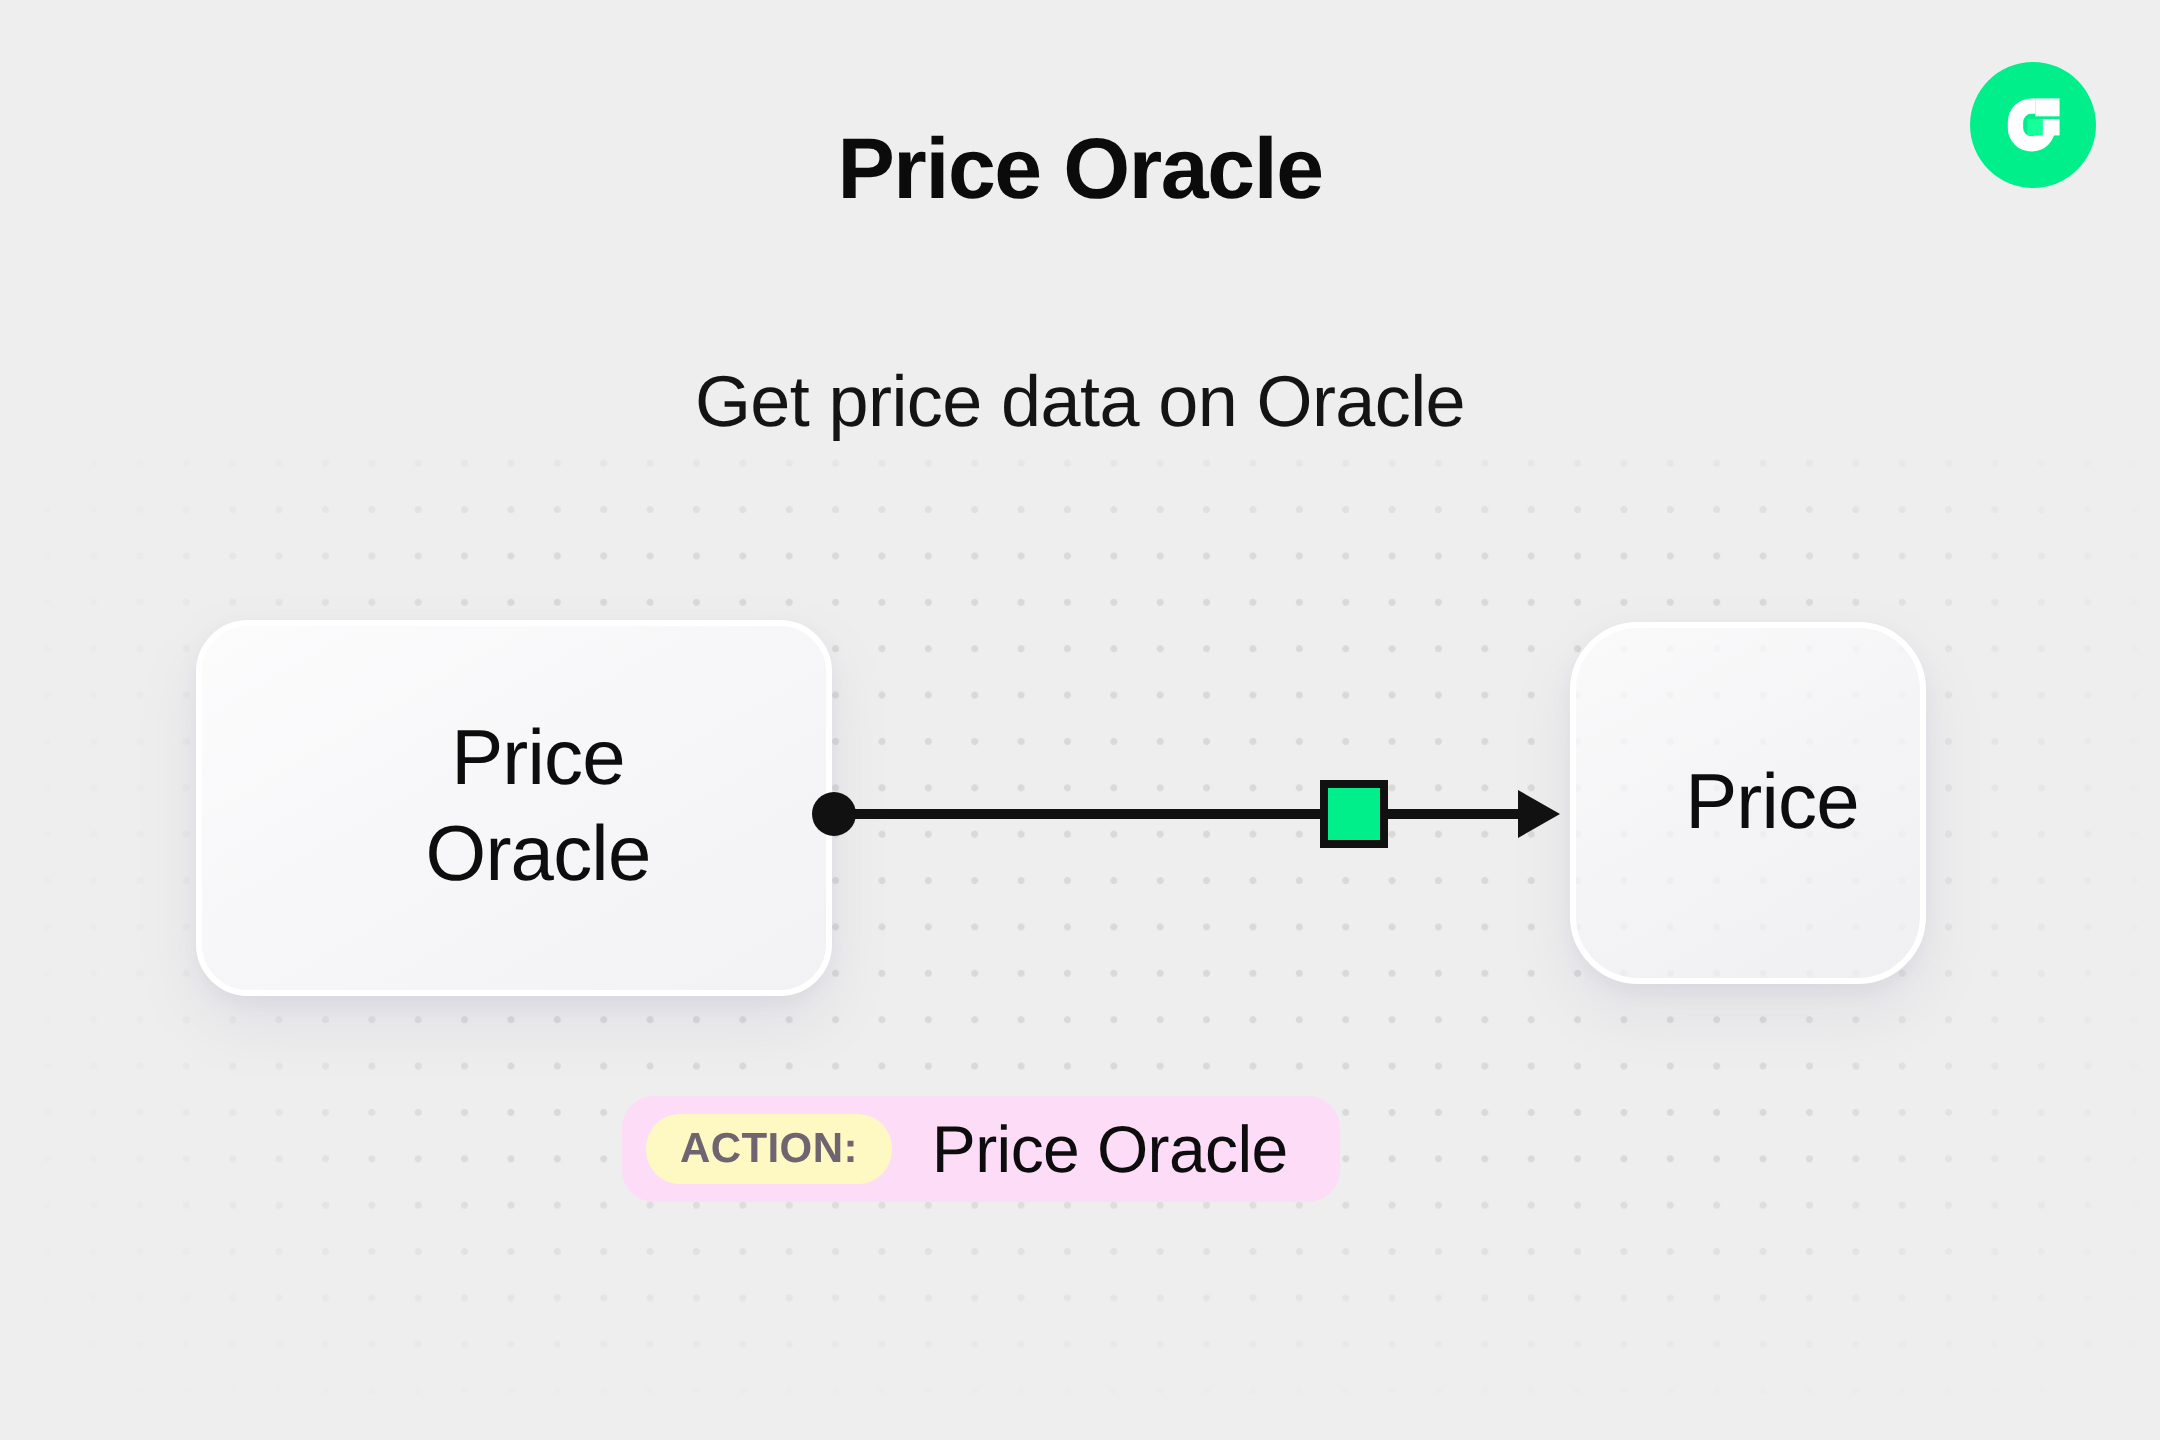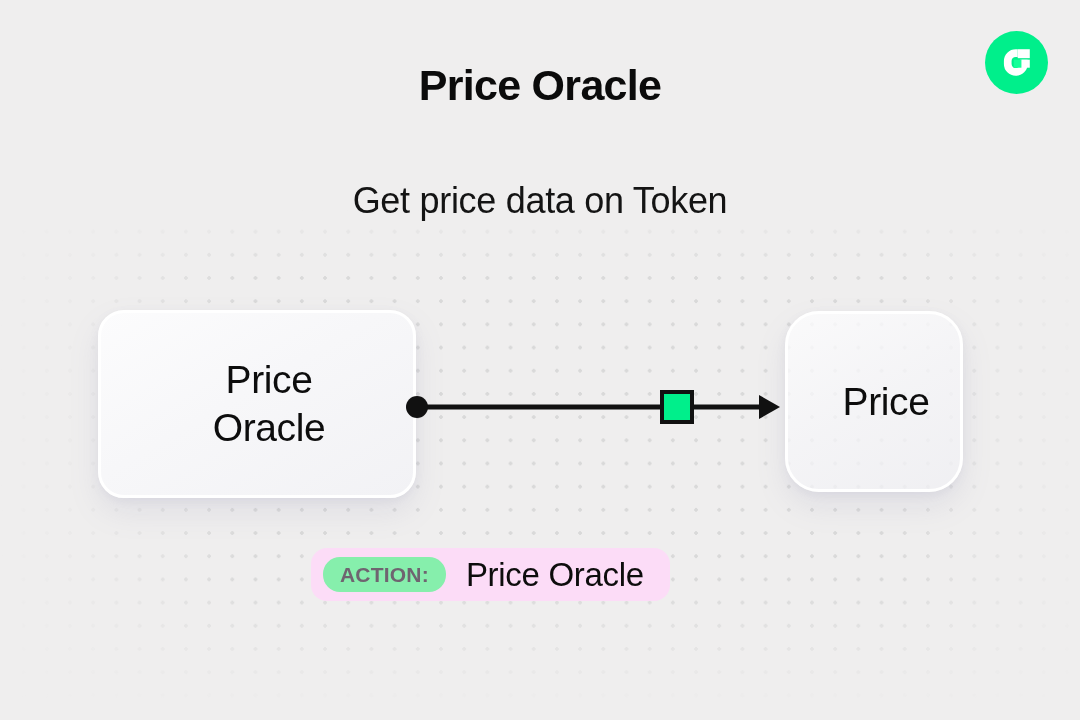--- a/index.html
+++ b/index.html
@@ -136,21 +136,21 @@
     top: 548px;
     height: 53px;
     border-radius: 16px;
     background: #fcdcf7;
     display: flex;
     align-items: center;
     padding: 0 26px 0 12px;
     box-sizing: border-box;
   }
   .action-chip {
-    background: #86efac;
+    background: #fef9c3;
     border-radius: 17px;
     height: 35px;
     display: flex;
     align-items: center;
     padding: 0 17px;
     box-sizing: border-box;
   }
   .action-chip-text {
     font-size: 21px;
     font-weight: 700;
@@ -177,21 +177,21 @@
     <svg viewBox="0 0 64 64" width="63" height="63" aria-hidden="true">
       <circle cx="32" cy="32" r="32" fill="#00ef8b"></circle>
       <path d="M45.5 18.5 H33.2 V27.6 H45.5 Z" fill="#ffffff"></path>
       <path d="M45.5 29.1 H37.0 V37.3 H45.5 Z" fill="#ffffff"></path>
       <path d="M33.2 18.5 h-2.0 a12.0 12.0 0 0 0 -12.0 12.0 v3.0 a12.0 12.0 0 0 0 12.0 12.0 h0.1 a12.0 12.0 0 0 0 12.0 -12.0 v-4.4 H35.5 v4.4 a4.2 4.2 0 0 1 -4.2 4.2 h-0.1 a4.2 4.2 0 0 1 -4.2 -4.2 v-3.0 a4.2 4.2 0 0 1 4.2 -4.2 h2.0 Z" fill="#ffffff"></path>
       <rect x="29.2" y="29.1" width="7.8" height="8.2" fill="#16ff99"></rect>
     </svg>
   </div>
 
   <div class="page-title">Price Oracle</div>
-  <div class="page-subtitle">Get price data on Token</div>
+  <div class="page-subtitle">Get price data on Oracle</div>
 
   <div class="node" id="node-source">
     <div class="node-label">Price
 Oracle</div>
   </div>
 
   <div class="node" id="node-target">
     <div class="node-label">Price</div>
   </div>
 

